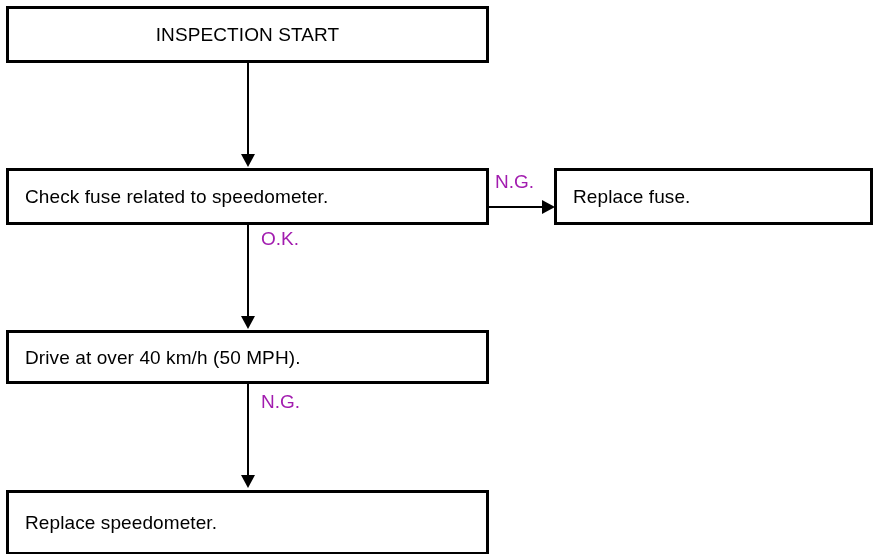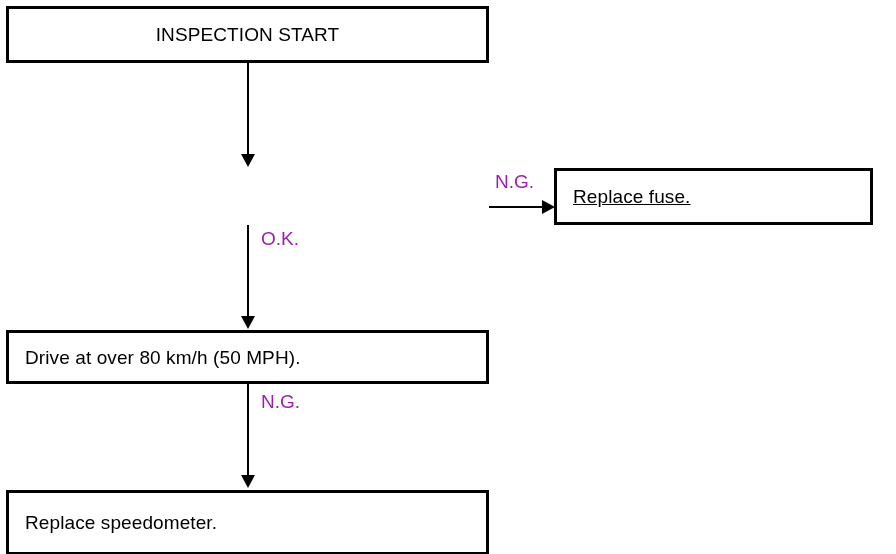--- a/index.html
+++ b/index.html
@@ -28,21 +28,21 @@
     letter-spacing: 0.1px;
   }
   .node.center { justify-content: center; }
   .node.left   { justify-content: flex-start; padding-left: 16px; }
 
   
   #node-start        { left: 6px;   top: 6px;   width: 483px; height: 57px; }
   #node-check-fuse   { left: 6px;   top: 168px; width: 483px; height: 57px; }
   #node-drive        { left: 6px;   top: 330px; width: 483px; height: 54px; }
   #node-replace-spd  { left: 6px;   top: 490px; width: 483px; height: 65px; }
-  #node-replace-fuse { left: 554px; top: 168px; width: 319px; height: 57px; text-decoration: underline; }
+  #node-replace-fuse { left: 554px; top: 168px; width: 319px; height: 57px; }
 
   
   .vline {
     position: absolute;
     width: 2px;
     background: #000000;
   }
   .hline {
     position: absolute;
     height: 2px;
@@ -92,35 +92,38 @@
 
 <div id="canvas">
 
   <div class="node center" id="node-start">
     <span>INSPECTION START</span>
   </div>
 
   <div class="vline" id="conn1-line"></div>
   <div class="arrow-down" id="conn1-head"></div>
 
+  <div class="node left" id="node-check-fuse">
+    <span>Check fuse related to speedometer.</span>
+  </div>
 
   <div class="hline" id="conn-ng-line"></div>
   <div class="arrow-right" id="conn-ng-head"></div>
   <div class="edge-label" id="label-ng-fuse">N.G.</div>
 
   <div class="node left" id="node-replace-fuse">
     <span>Replace fuse.</span>
   </div>
 
   <div class="vline" id="conn2-line"></div>
   <div class="arrow-down" id="conn2-head"></div>
   <div class="edge-label" id="label-ok">O.K.</div>
 
   <div class="node left" id="node-drive">
-    <span>Drive at over 80 km/h (50 MPH).</span>
+    <span>Drive at over 40 km/h (50 MPH).</span>
   </div>
 
   <div class="vline" id="conn3-line"></div>
   <div class="arrow-down" id="conn3-head"></div>
   <div class="edge-label" id="label-ng-drive">N.G.</div>
 
   <div class="node left" id="node-replace-spd">
     <span>Replace speedometer.</span>
   </div>
 

